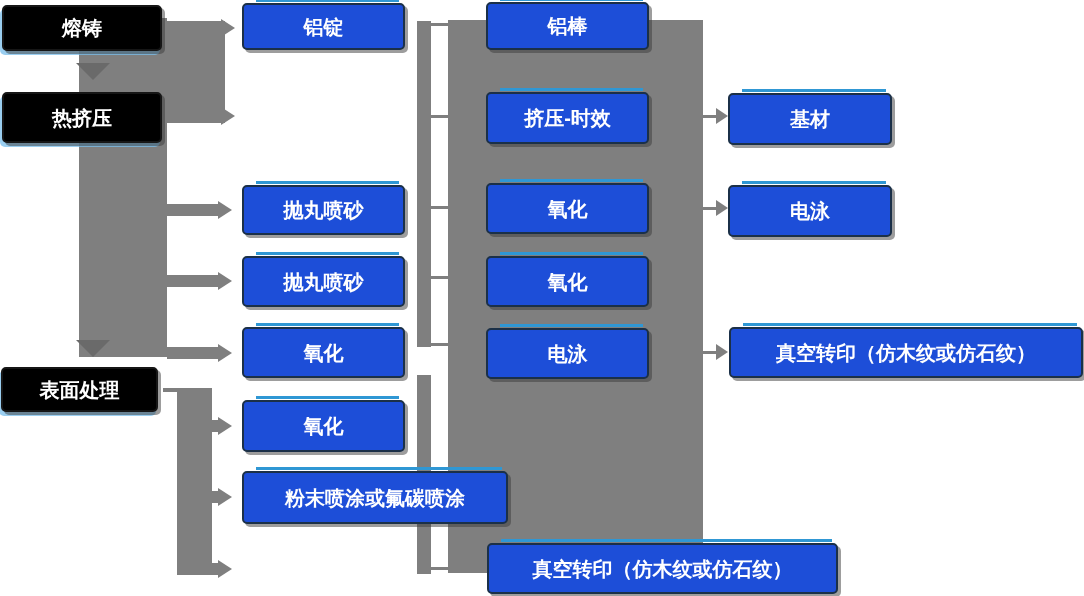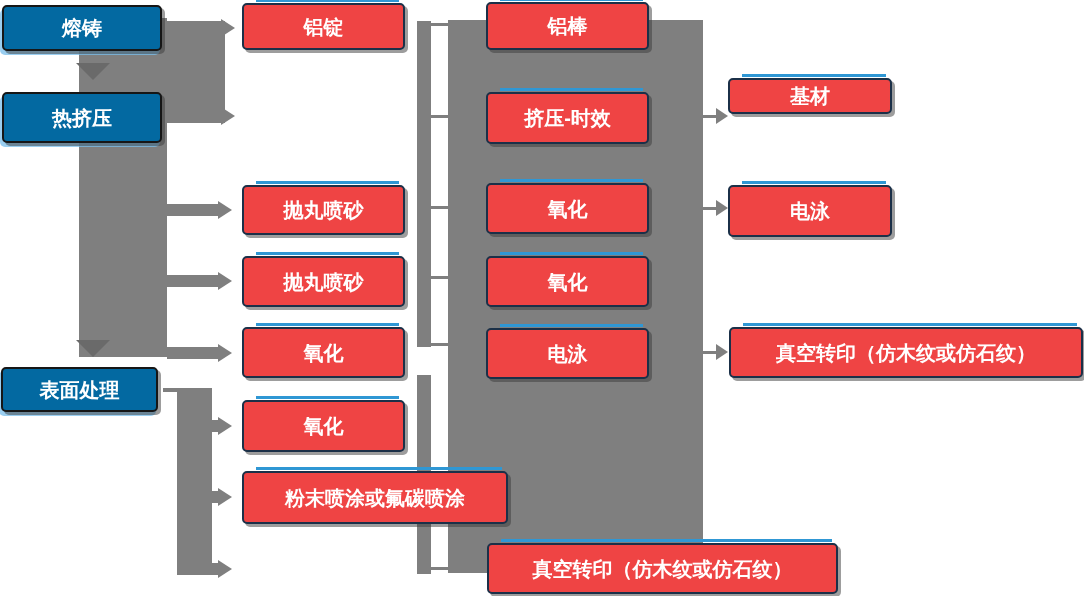--- a/index.html
+++ b/index.html
@@ -11,25 +11,25 @@
   .arrow-r{position:absolute;width:0;height:0;
            border-top:9px solid transparent;border-bottom:9px solid transparent;
            border-left:14px solid #7F7F7F;}
   .arrow-r.sm{border-top-width:8px;border-bottom-width:8px;border-left-width:12px;}
   .chev{position:absolute;width:0;height:0;
         border-left:17px solid transparent;border-right:17px solid transparent;
         border-top:17px solid #6A6A6A;}
 
   
   .node{position:absolute;box-sizing:border-box;display:flex;align-items:center;justify-content:center;
-        background:#ef4444;border:2px solid #1B3048;border-radius:5px;
+        background:#1d4ed8;border:2px solid #1B3048;border-radius:5px;
         color:#FFFFFF;font-weight:bold;font-size:20px;line-height:1;white-space:nowrap;
         box-shadow:3px 3px 0 rgba(60,60,60,0.5);}
   .node::before{content:"";position:absolute;top:-6px;left:12px;right:4px;height:3px;background:#2F97D4;}
-  .node.dark{background:#0369a1;border-color:#161616;
+  .node.dark{background:#000000;border-color:#161616;
              box-shadow:3px 3px 0 rgba(60,60,60,0.5),-2px 4px 0 rgba(120,190,235,0.75);}
   .node.dark::before{display:none;}
 </style>
 </head>
 <body>
 
 <div id="stage">
 
   <div class="conn" style="left:79px;top:18px;width:88px;height:339px;"></div>
   <div class="conn" style="left:162px;top:21px;width:63px;height:102px;"></div>
@@ -81,17 +81,17 @@
   <div class="node" style="left:242px;top:400px;width:163px;height:52px;">氧化</div>
   <div class="node" style="left:242px;top:471px;width:266px;height:53px;">粉末喷涂或氟碳喷涂</div>
 
   <div class="node" style="left:486px;top:2px;width:163px;height:48px;text-align:center;">铝棒</div>
   <div class="node" style="left:486px;top:92px;width:163px;height:52px;">挤压-时效</div>
   <div class="node" style="left:486px;top:183px;width:163px;height:51px;">氧化</div>
   <div class="node" style="left:486px;top:256px;width:163px;height:51px;">氧化</div>
   <div class="node" style="left:486px;top:328px;width:163px;height:51px;">电泳</div>
   <div class="node" style="left:487px;top:543px;width:351px;height:51px;">真空转印（仿木纹或仿石纹）</div>
 
-  <div class="node" style="left:728px;top:78px;width:164px;height:36px;">基材</div>
+  <div class="node" style="left:728px;top:93px;width:164px;height:52px;">基材</div>
   <div class="node" style="left:728px;top:185px;width:164px;height:52px;">电泳</div>
   <div class="node" style="left:729px;top:327px;width:354px;height:51px;">真空转印（仿木纹或仿石纹）</div>
 
 </div>
 
 </body></html>

